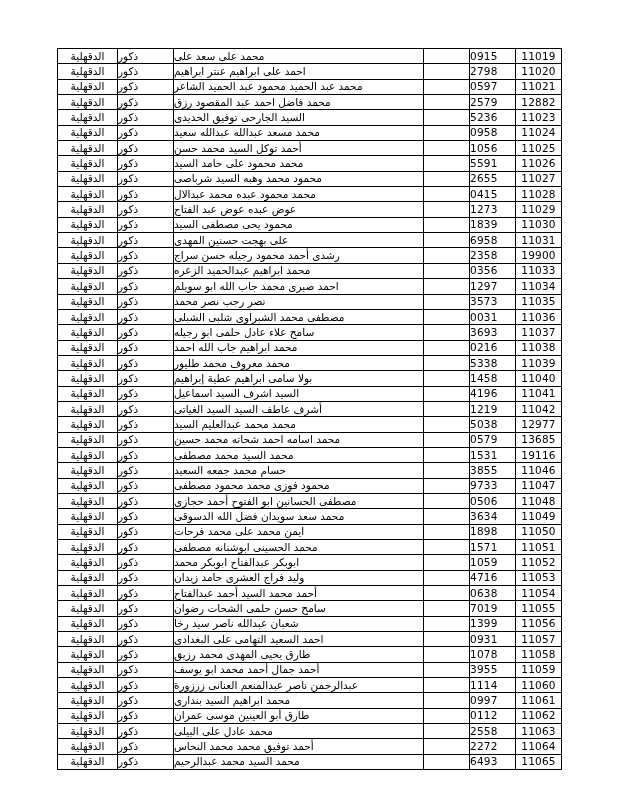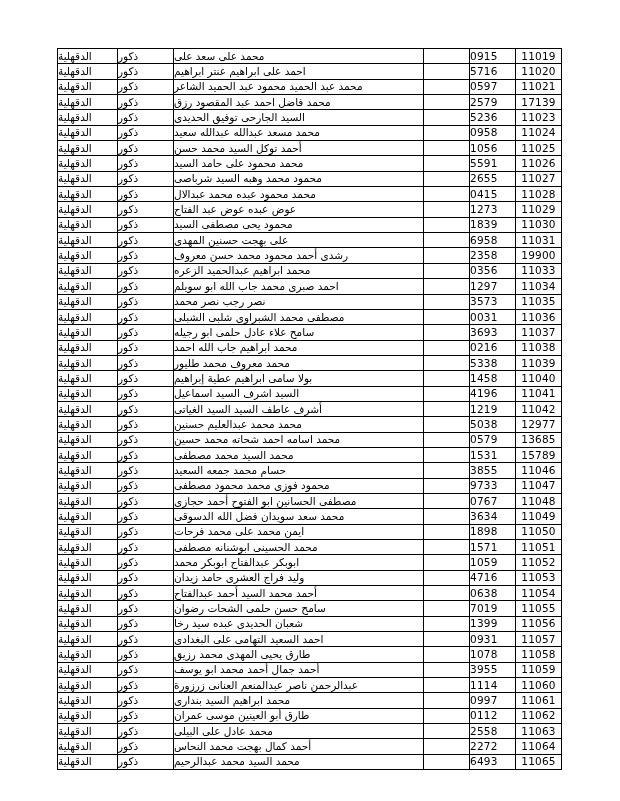--- a/index.html
+++ b/index.html
@@ -62,21 +62,21 @@
     font-size: 11px;
     padding: 0 3px;
   }
   td.sex {
     text-align: left;
     direction: rtl;
     font-size: 10.5px;
     letter-spacing: 1px;
   }
   td.gov {
-    text-align: left;
+    text-align: center;
     direction: rtl;
     font-size: 10px;
   }
 </style>
 </head>
 <body>
 
 <div class="page">
   <table class="roster">
     <colgroup>
@@ -91,36 +91,36 @@
         <tr>
           <td class="id">11019</td>
           <td class="num">0915</td>
           <td class="blank"></td>
           <td class="name">محمد على سعد على</td>
           <td class="sex">ذكور</td>
           <td class="gov">الدقهلية</td>
         </tr>
         <tr>
           <td class="id">11020</td>
-          <td class="num">5716</td>
+          <td class="num">2798</td>
           <td class="blank"></td>
           <td class="name">احمد على ابراهيم عنتر ابراهيم</td>
           <td class="sex">ذكور</td>
           <td class="gov">الدقهلية</td>
         </tr>
         <tr>
           <td class="id">11021</td>
           <td class="num">0597</td>
           <td class="blank"></td>
           <td class="name">محمد عبد الحميد محمود عبد الحميد الشاعر</td>
           <td class="sex">ذكور</td>
           <td class="gov">الدقهلية</td>
         </tr>
         <tr>
-          <td class="id">17139</td>
+          <td class="id">12882</td>
           <td class="num">2579</td>
           <td class="blank"></td>
           <td class="name">محمد فاضل احمد عبد المقصود رزق</td>
           <td class="sex">ذكور</td>
           <td class="gov">الدقهلية</td>
         </tr>
         <tr>
           <td class="id">11023</td>
           <td class="num">5236</td>
           <td class="blank"></td>
@@ -189,21 +189,21 @@
           <td class="num">6958</td>
           <td class="blank"></td>
           <td class="name">على بهجت حسنين المهدى</td>
           <td class="sex">ذكور</td>
           <td class="gov">الدقهلية</td>
         </tr>
         <tr>
           <td class="id">19900</td>
           <td class="num">2358</td>
           <td class="blank"></td>
-          <td class="name">رشدى أحمد محمود محمد حسن معروف</td>
+          <td class="name">رشدى أحمد محمود رجيله حسن سراج</td>
           <td class="sex">ذكور</td>
           <td class="gov">الدقهلية</td>
         </tr>
         <tr>
           <td class="id">11033</td>
           <td class="num">0356</td>
           <td class="blank"></td>
           <td class="name">محمد ابراهيم عبدالحميد الزعره</td>
           <td class="sex">ذكور</td>
           <td class="gov">الدقهلية</td>
@@ -277,34 +277,34 @@
           <td class="num">1219</td>
           <td class="blank"></td>
           <td class="name">أشرف عاطف السيد السيد الغياتى</td>
           <td class="sex">ذكور</td>
           <td class="gov">الدقهلية</td>
         </tr>
         <tr>
           <td class="id">12977</td>
           <td class="num">5038</td>
           <td class="blank"></td>
-          <td class="name">محمد محمد عبدالعليم حسنين</td>
+          <td class="name">محمد محمد عبدالعليم السيد</td>
           <td class="sex">ذكور</td>
           <td class="gov">الدقهلية</td>
         </tr>
         <tr>
           <td class="id">13685</td>
           <td class="num">0579</td>
           <td class="blank"></td>
           <td class="name">محمد اسامه احمد شحاته محمد حسين</td>
           <td class="sex">ذكور</td>
           <td class="gov">الدقهلية</td>
         </tr>
         <tr>
-          <td class="id">15789</td>
+          <td class="id">19116</td>
           <td class="num">1531</td>
           <td class="blank"></td>
           <td class="name">محمد السيد محمد مصطفى</td>
           <td class="sex">ذكور</td>
           <td class="gov">الدقهلية</td>
         </tr>
         <tr>
           <td class="id">11046</td>
           <td class="num">3855</td>
           <td class="blank"></td>
@@ -315,21 +315,21 @@
         <tr>
           <td class="id">11047</td>
           <td class="num">9733</td>
           <td class="blank"></td>
           <td class="name">محمود فوزى محمد محمود مصطفى</td>
           <td class="sex">ذكور</td>
           <td class="gov">الدقهلية</td>
         </tr>
         <tr>
           <td class="id">11048</td>
-          <td class="num">0767</td>
+          <td class="num">0506</td>
           <td class="blank"></td>
           <td class="name">مصطفى الحسانين ابو الفتوح أحمد حجازى</td>
           <td class="sex">ذكور</td>
           <td class="gov">الدقهلية</td>
         </tr>
         <tr>
           <td class="id">11049</td>
           <td class="num">3634</td>
           <td class="blank"></td>
           <td class="name">محمد سعد سويدان فضل الله الدسوقى</td>
@@ -381,21 +381,21 @@
           <td class="num">7019</td>
           <td class="blank"></td>
           <td class="name">سامح حسن حلمى الشحات رضوان</td>
           <td class="sex">ذكور</td>
           <td class="gov">الدقهلية</td>
         </tr>
         <tr>
           <td class="id">11056</td>
           <td class="num">1399</td>
           <td class="blank"></td>
-          <td class="name">شعبان الحديدى عبده سيد رخا</td>
+          <td class="name">شعبان عبدالله ناصر سيد رخا</td>
           <td class="sex">ذكور</td>
           <td class="gov">الدقهلية</td>
         </tr>
         <tr>
           <td class="id">11057</td>
           <td class="num">0931</td>
           <td class="blank"></td>
           <td class="name">احمد السعيد التهامى على البغدادى</td>
           <td class="sex">ذكور</td>
           <td class="gov">الدقهلية</td>
@@ -445,21 +445,21 @@
           <td class="num">2558</td>
           <td class="blank"></td>
           <td class="name">محمد عادل على البيلى</td>
           <td class="sex">ذكور</td>
           <td class="gov">الدقهلية</td>
         </tr>
         <tr>
           <td class="id">11064</td>
           <td class="num">2272</td>
           <td class="blank"></td>
-          <td class="name">أحمد كمال بهجت محمد النحاس</td>
+          <td class="name">أحمد توفيق محمد محمد النحاس</td>
           <td class="sex">ذكور</td>
           <td class="gov">الدقهلية</td>
         </tr>
         <tr>
           <td class="id">11065</td>
           <td class="num">6493</td>
           <td class="blank"></td>
           <td class="name">محمد السيد محمد عبدالرحيم</td>
           <td class="sex">ذكور</td>
           <td class="gov">الدقهلية</td>

